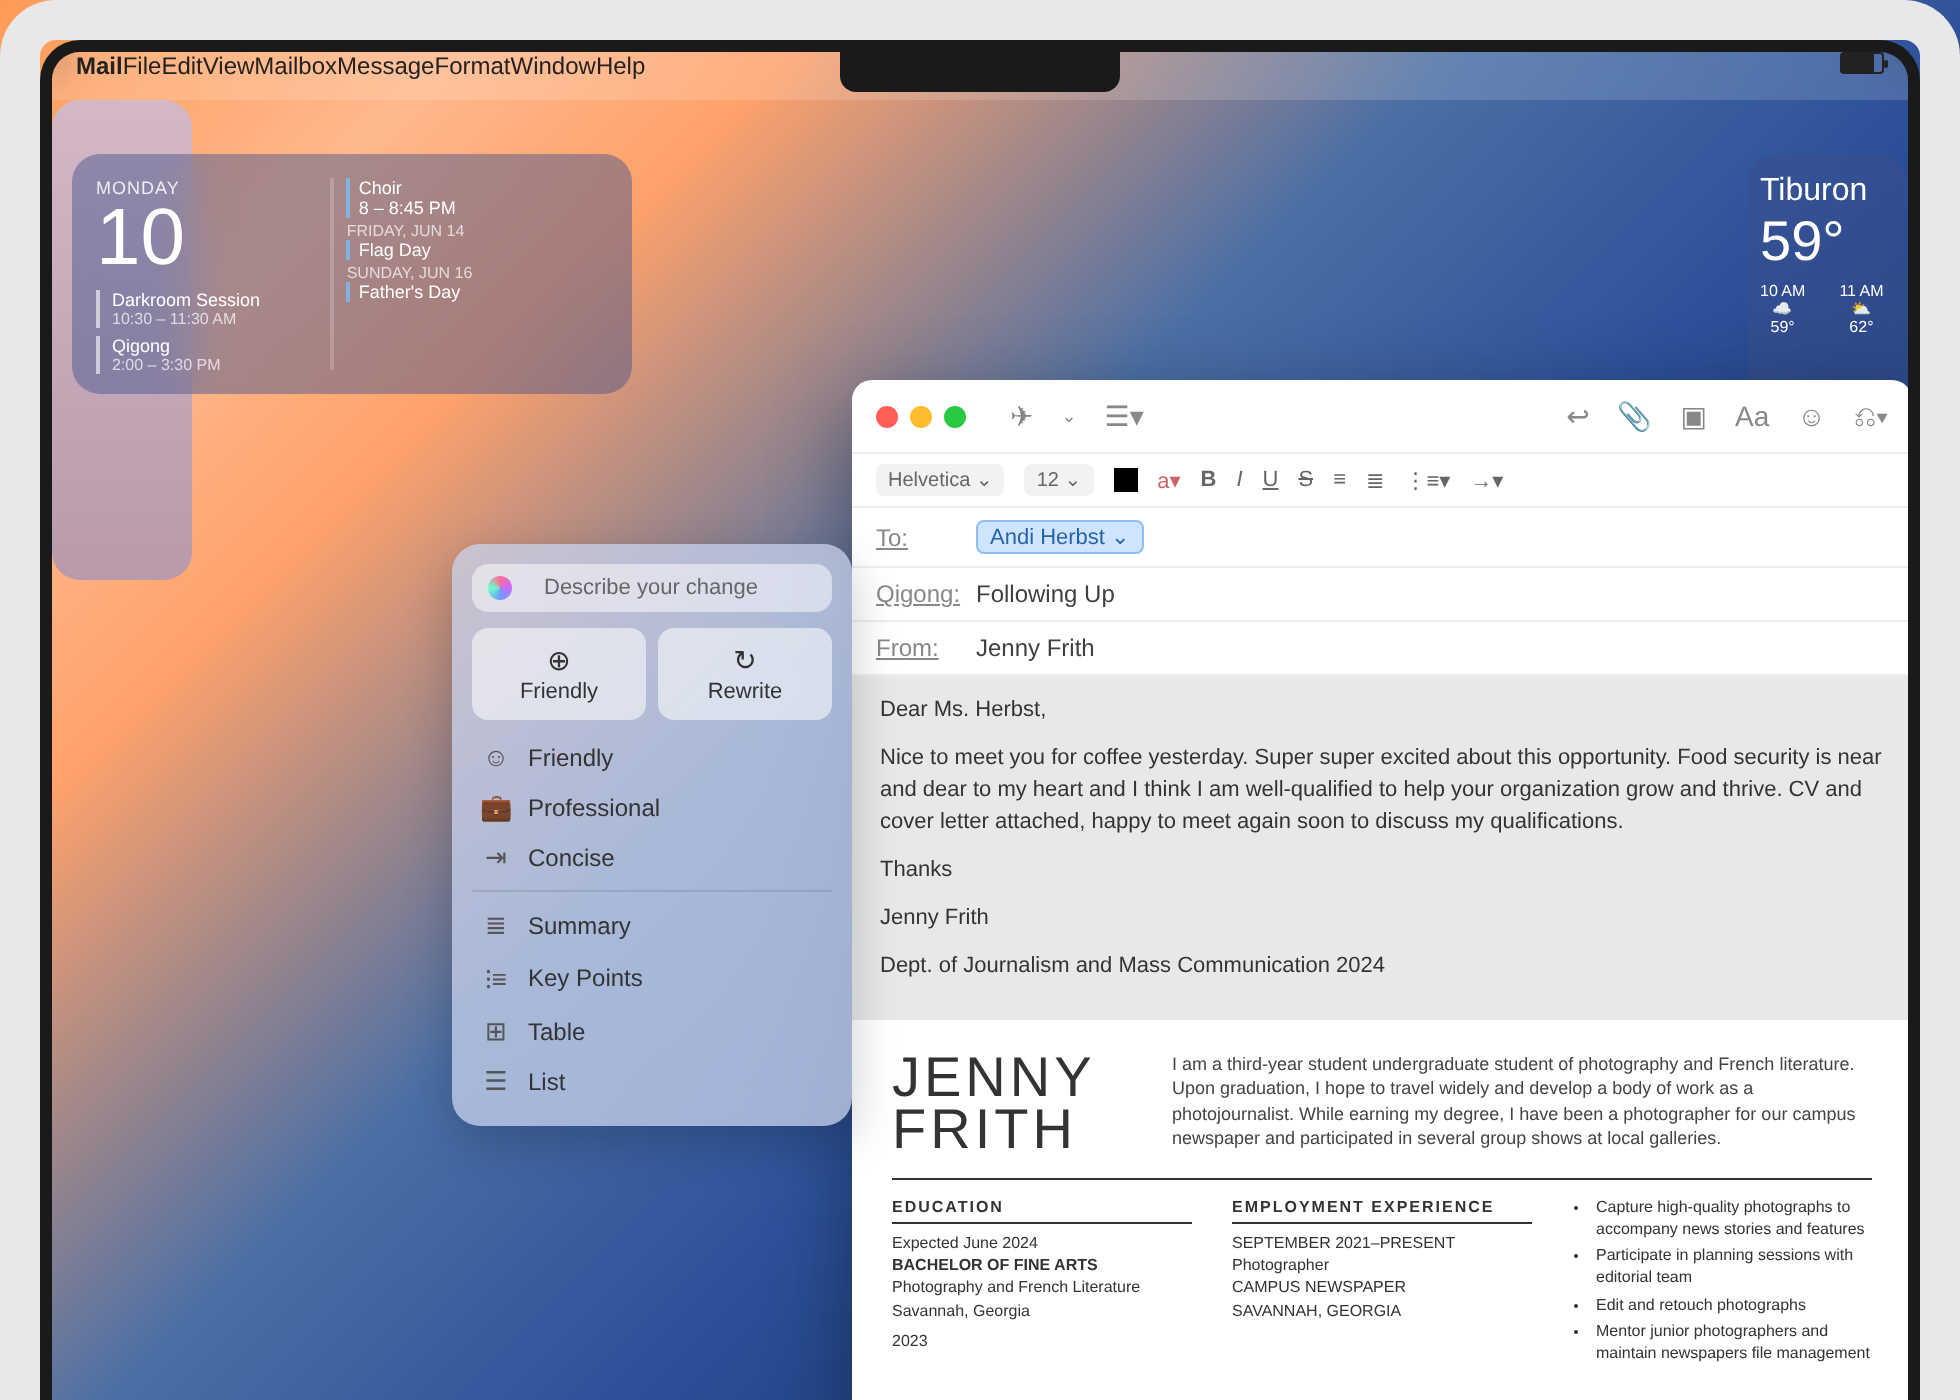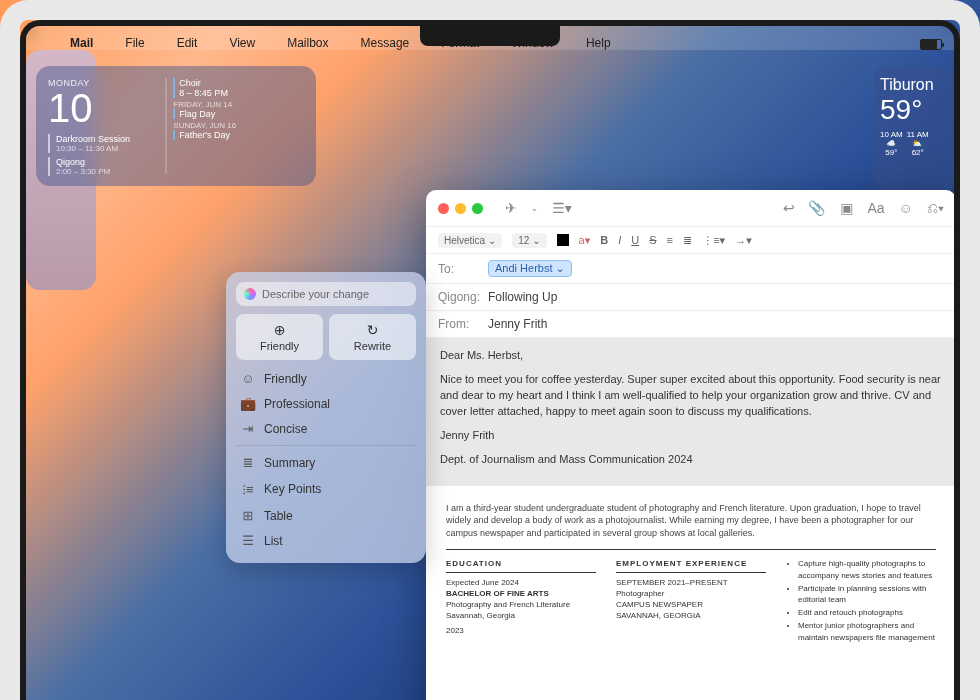--- a/index.html
+++ b/index.html
@@ -9,55 +9,55 @@
 .desktop {
   width: 100%; height: 100%;
   background: linear-gradient(135deg, #ff9a56 0%, #ffb88c 15%, #ffa26b 25%, #4a6fa5 45%, #2c5199 60%, #1a3876 75%, #4c8fd1 90%);
   position: relative;
 }
 .laptop-bezel { position:absolute; top:0; left:0; right:0; bottom:0; border:20px solid #e8e8e8; border-bottom:none; border-radius:28px 28px 0 0; pointer-events:none; }
 .laptop-inner { position:absolute; top:20px; left:20px; right:20px; bottom:0; border:6px solid #1a1a1a; border-bottom:none; border-radius:20px 20px 0 0; overflow:hidden; }
 .notch { position:absolute; top:0; left:50%; transform:translateX(-50%); width:140px; height:20px; background:#1a1a1a; border-radius:0 0 8px 8px; z-index:100; }
 
 
-.menubar { height:24px; display:flex; align-items:flex-end; padding:0 12px; gap:32px; font-size:12px; color:#222; background:rgba(255,255,255,0.15); backdrop-filter:blur(8px); }
+.menubar { height:24px; display:flex; align-items:flex-start; padding:0 12px; gap:0; font-size:12px; color:#222; background:rgba(255,255,255,0.15); backdrop-filter:blur(8px); }
 .menubar .apple { font-size:14px; }
 .menubar .right { margin-left:auto; display:flex; gap:10px; align-items:center; }
 .battery { width:22px; height:11px; border:1px solid #222; border-radius:2px; position:relative; }
 .battery::after { content:""; position:absolute; right:-3px; top:3px; width:2px; height:4px; background:#222; border-radius:1px; }
 .battery-fill { width:80%; height:100%; background:#222; }
 
 
-.widget { position:absolute; background:rgba(60,80,140,0.45); backdrop-filter:blur(10px); border-radius:14px; padding:12px; color:#fff; font-size:11px; }
+.widget { position:absolute; background:rgba(60,80,140,0.45); backdrop-filter:blur(10px); border-radius:14px; padding:12px; color:#fff; font-size:11px;margin-top:11px; }
 .cal-widget { top:40px; left:10px; width:280px; height:120px; display:flex; }
 .cal-left { width:45%; }
 .cal-right { width:55%; font-size:10px; padding-left:6px; border-left:2px solid rgba(255,255,255,0.2); margin-left:4px; }
 .cal-day { font-size:9px; letter-spacing:0.5px; opacity:0.85; }
 .cal-date { font-size:40px; font-weight:500; line-height:1; margin-bottom:6px; }
 .cal-ev { font-size:9px; margin-bottom:4px; padding-left:6px; border-left:2px solid rgba(255,255,255,0.6); }
 .cal-ev .time { opacity:0.7; font-size:8px; }
 .cal-right .date-h { font-size:8px; opacity:0.7; margin-top:2px; }
 .cal-right .ev { font-size:9px; margin-bottom:2px; border-left:2px solid #7fb3e0; padding-left:4px; }
 
 .weather-widget { top:40px; right:0; width:80px; height:130px; padding:10px 6px; }
 .weather-widget .loc { font-size:16px; }
 .weather-widget .temp { font-size:28px; font-weight:300; }
-.weather-widget .hours { display:flex; gap:4px; font-size:8px; margin-top:4px; }
+.weather-widget .hours { display:flex; gap:17px; font-size:8px; margin-top:4px; }
 .weather-widget .hour { text-align:center; }
 
 .photo-widget { top:180px; right:0; width:70px; height:240px; background:linear-gradient(#d4b8c8,#b89aaa); border-radius:14px; }
 
 .reminders-widget { top:430px; right:0; width:75px; background:rgba(180,140,100,0.55); padding:10px 8px; }
 .reminders-widget .title { font-size:11px; font-weight:600; margin-bottom:6px; }
 .reminders-widget .item { display:flex; gap:6px; font-size:10px; margin-bottom:8px; align-items:center; }
 .reminders-widget .circle { width:10px; height:10px; border:1.5px solid #ffcc66; border-radius:50%; flex-shrink:0; }
 
 
 .writing-tools { position:absolute; top:246px; left:200px; width:200px; background:rgba(200,210,235,0.75); backdrop-filter:blur(16px); border-radius:14px; padding:10px; font-size:12px; color:#333; box-shadow:0 8px 24px rgba(0,0,0,0.2); }
-.wt-describe { background:rgba(255,255,255,0.5); border-radius:8px; padding:6px 8px; font-size:11px; color:#666; margin-bottom:8px; display:flex; align-items:center; gap:6px; }
+.wt-describe { background:rgba(255,255,255,0.5); border-radius:8px; padding:6px 8px; font-size:11px; color:#666; margin-bottom:8px; display:flex; align-items:center; gap:16px; }
 .wt-describe .swirl { width:12px; height:12px; border-radius:50%; background:conic-gradient(#ff6b9d,#c66bff,#6b9dff,#6bffc6,#ff6b9d); }
 .wt-row { display:flex; gap:6px; margin-bottom:6px; }
 .wt-btn { flex:1; background:rgba(255,255,255,0.55); border-radius:8px; padding:8px 4px; text-align:center; font-size:11px; }
 .wt-btn .ic { display:block; font-size:14px; margin-bottom:2px; }
 .wt-list { }
 .wt-item { display:flex; align-items:center; gap:8px; padding:5px 4px; font-size:12px; }
 .wt-item .ic { width:16px; text-align:center; font-size:13px; color:#555; }
 .wt-sep { height:1px; background:rgba(0,0,0,0.1); margin:4px 0; }
 
 
@@ -66,21 +66,21 @@
 .tl-dots { display:flex; gap:6px; }
 .tl-dot { width:11px; height:11px; border-radius:50%; }
 .tl-red { background:#ff5f57; } .tl-yellow { background:#febc2e; } .tl-green { background:#28c840; }
 .mw-tb-buttons { display:flex; gap:14px; margin-left:14px; color:#888; font-size:14px; align-items:center; }
 .mw-tb-right { margin-left:auto; display:flex; gap:14px; color:#888; font-size:14px; align-items:center; }
 
 .mw-format { height:28px; border-top:1px solid #eee; border-bottom:1px solid #eee; display:flex; align-items:center; padding:0 12px; gap:10px; font-size:11px; color:#666; }
 .mw-format select, .mw-format .sel { border:none; background:#f2f2f2; border-radius:4px; padding:2px 6px; font-size:10px; }
 .mw-fields { }
 .mw-field { display:flex; padding:6px 12px; border-bottom:1px solid #eee; font-size:12px; align-items:center; }
-.mw-field .lbl { color:#888; width:50px; }
+.mw-field .lbl { color:#888; width:50px;text-decoration:underline; }
 .mw-field .val { color:#404040; }
 .pill { background:#cfe5ff; border:1px solid #8cc0f4; border-radius:4px; padding:1px 6px; font-size:11px; color:#2a62a8; }
 
 .mw-body { flex:1; overflow:auto; font-size:11px; color:#333; }
 .mw-body .msg { padding:10px 14px; background:#e8e8e8; line-height:1.45; }
 .mw-body .msg p { margin-bottom:8px; }
 
 .resume { background:#fff; padding:16px 20px; }
 .resume-top { display:flex; gap:20px; margin-bottom:10px; }
 .resume-name { font-size:28px; font-weight:300; letter-spacing:2px; line-height:0.95; width:120px; }
@@ -222,25 +222,30 @@
         </div>
         <div class="mw-field">
           <span class="lbl">From:</span>
           <span class="val">Jenny Frith</span>
         </div>
       </div>
       <div class="mw-body">
         <div class="msg">
           <p>Dear Ms. Herbst,</p>
           <p>Nice to meet you for coffee yesterday. Super super excited about this opportunity. Food security is near and dear to my heart and I think I am well-qualified to help your organization grow and thrive. CV and cover letter attached, happy to meet again soon to discuss my qualifications.</p>
+          <p>Thanks</p>
           <p>Jenny Frith</p>
           <p>Dept. of Journalism and Mass Communication 2024</p>
         </div>
         <div class="resume">
           <div class="resume-top">
+            <div class="resume-name">
+              <div>JENNY</div>
+              <div>FRITH</div>
+            </div>
             <div class="resume-bio">I am a third-year student undergraduate student of photography and French literature. Upon graduation, I hope to travel widely and develop a body of work as a photojournalist. While earning my degree, I have been a photographer for our campus newspaper and participated in several group shows at local galleries.</div>
           </div>
           <div class="resume-cols">
             <div class="resume-col">
               <h4>EDUCATION</h4>
               <div>Expected June 2024</div>
               <div style="font-weight:700">BACHELOR OF FINE ARTS</div>
               <div>Photography and French Literature</div>
               <div>Savannah, Georgia</div>
               <div style="margin-top:4px">2023</div>

